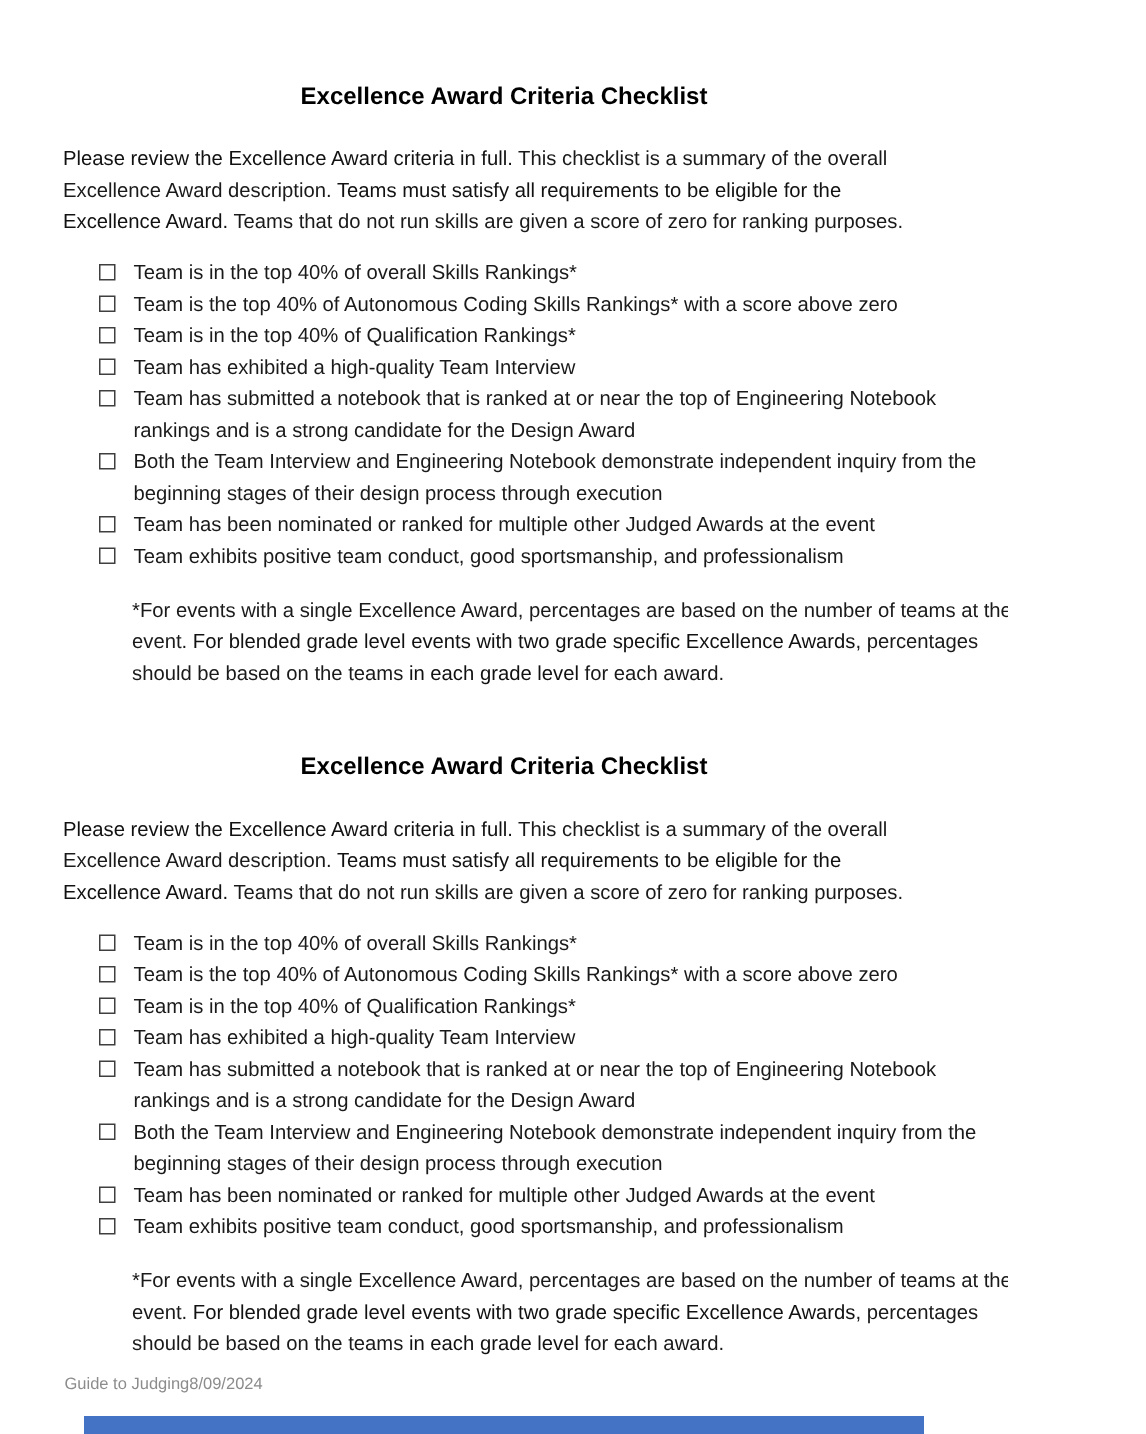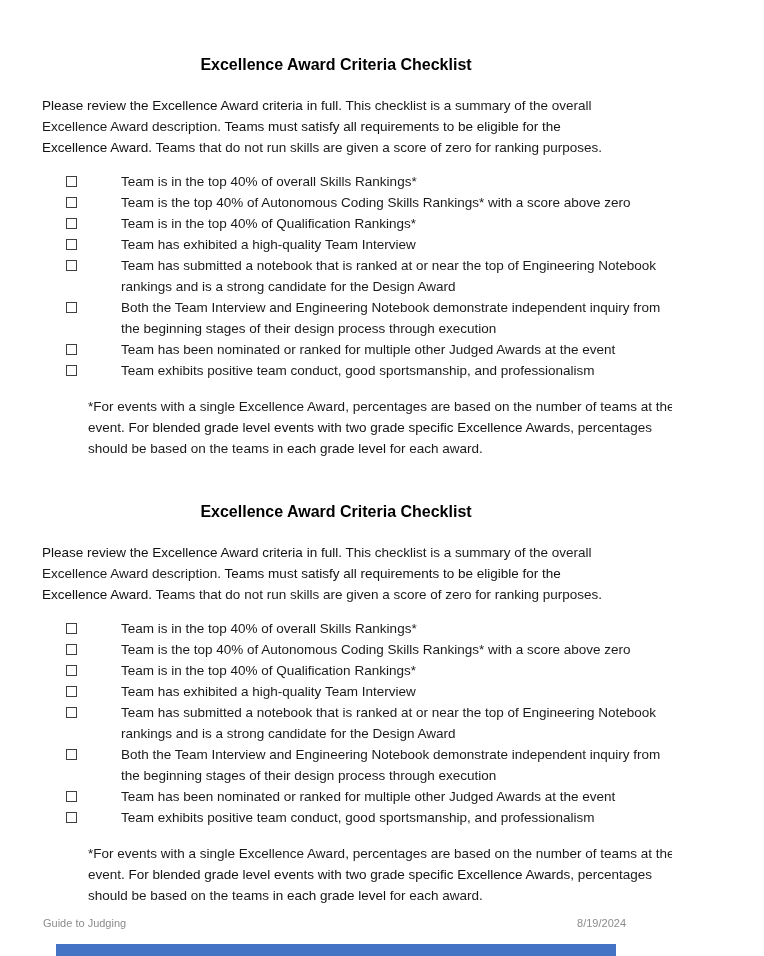--- a/index.html
+++ b/index.html
@@ -20,24 +20,24 @@
   .section--second .title{padding-top:42px;}
   .intro{margin:19px 50px 0 42px;}
   .list{margin:13px 0 0 0;padding-left:66px;}
   .item{display:flex;align-items:flex-start;}
   .box{
     flex:none;width:9px;height:9px;
     border:1px solid #3f3f3f;
     margin:5px 12px 0 0;
     background:#fff;
   }
-  .item-text{flex:0 1 auto;max-width:600px;margin-left:32px;}
+  .item-text{flex:0 1 auto;max-width:600px;}
   .footnote{margin:15px 16px 0 88px;width:592px;}
   .footer{
-    display:flex;justify-content:space-between;
+    display:flex;
     margin:10px 46px 0 43px;
     font-size:11px;line-height:14px;color:#8c8c8c;
   }
   .next-page-bar{
     position:absolute;left:56px;right:56px;bottom:0;height:12px;
     background:#4472c4;
   }
   b{font-weight:normal;color:#111;}
 </style>
 </head>
@@ -120,17 +120,17 @@
         <div class="item">
           <span class="box"></span>
           <span class="item-text">Team exhibits positive team conduct, good sportsmanship, and professionalism</span>
         </div>
       </div>
     <p class="footnote"><span>*For events with a single Excellence Award, percentages are based on the number of teams at the event. </span><b>For blended grade level events with two grade specific Excellence Awards</b><span>, percentages should be based on the teams </span><b>in each grade level</b><span> for each award.</span></p>
   </section>
 
   <div class="footer" style="color: rgb(140, 140, 140);">
     <span>Guide to Judging</span>
-    <span>8/19/2024</span>
+    <span>8/09/2024</span>
   </div>
 
   <div class="next-page-bar" style="background: rgb(68, 114, 196);"></div>
 </div>
 
 </body></html>

